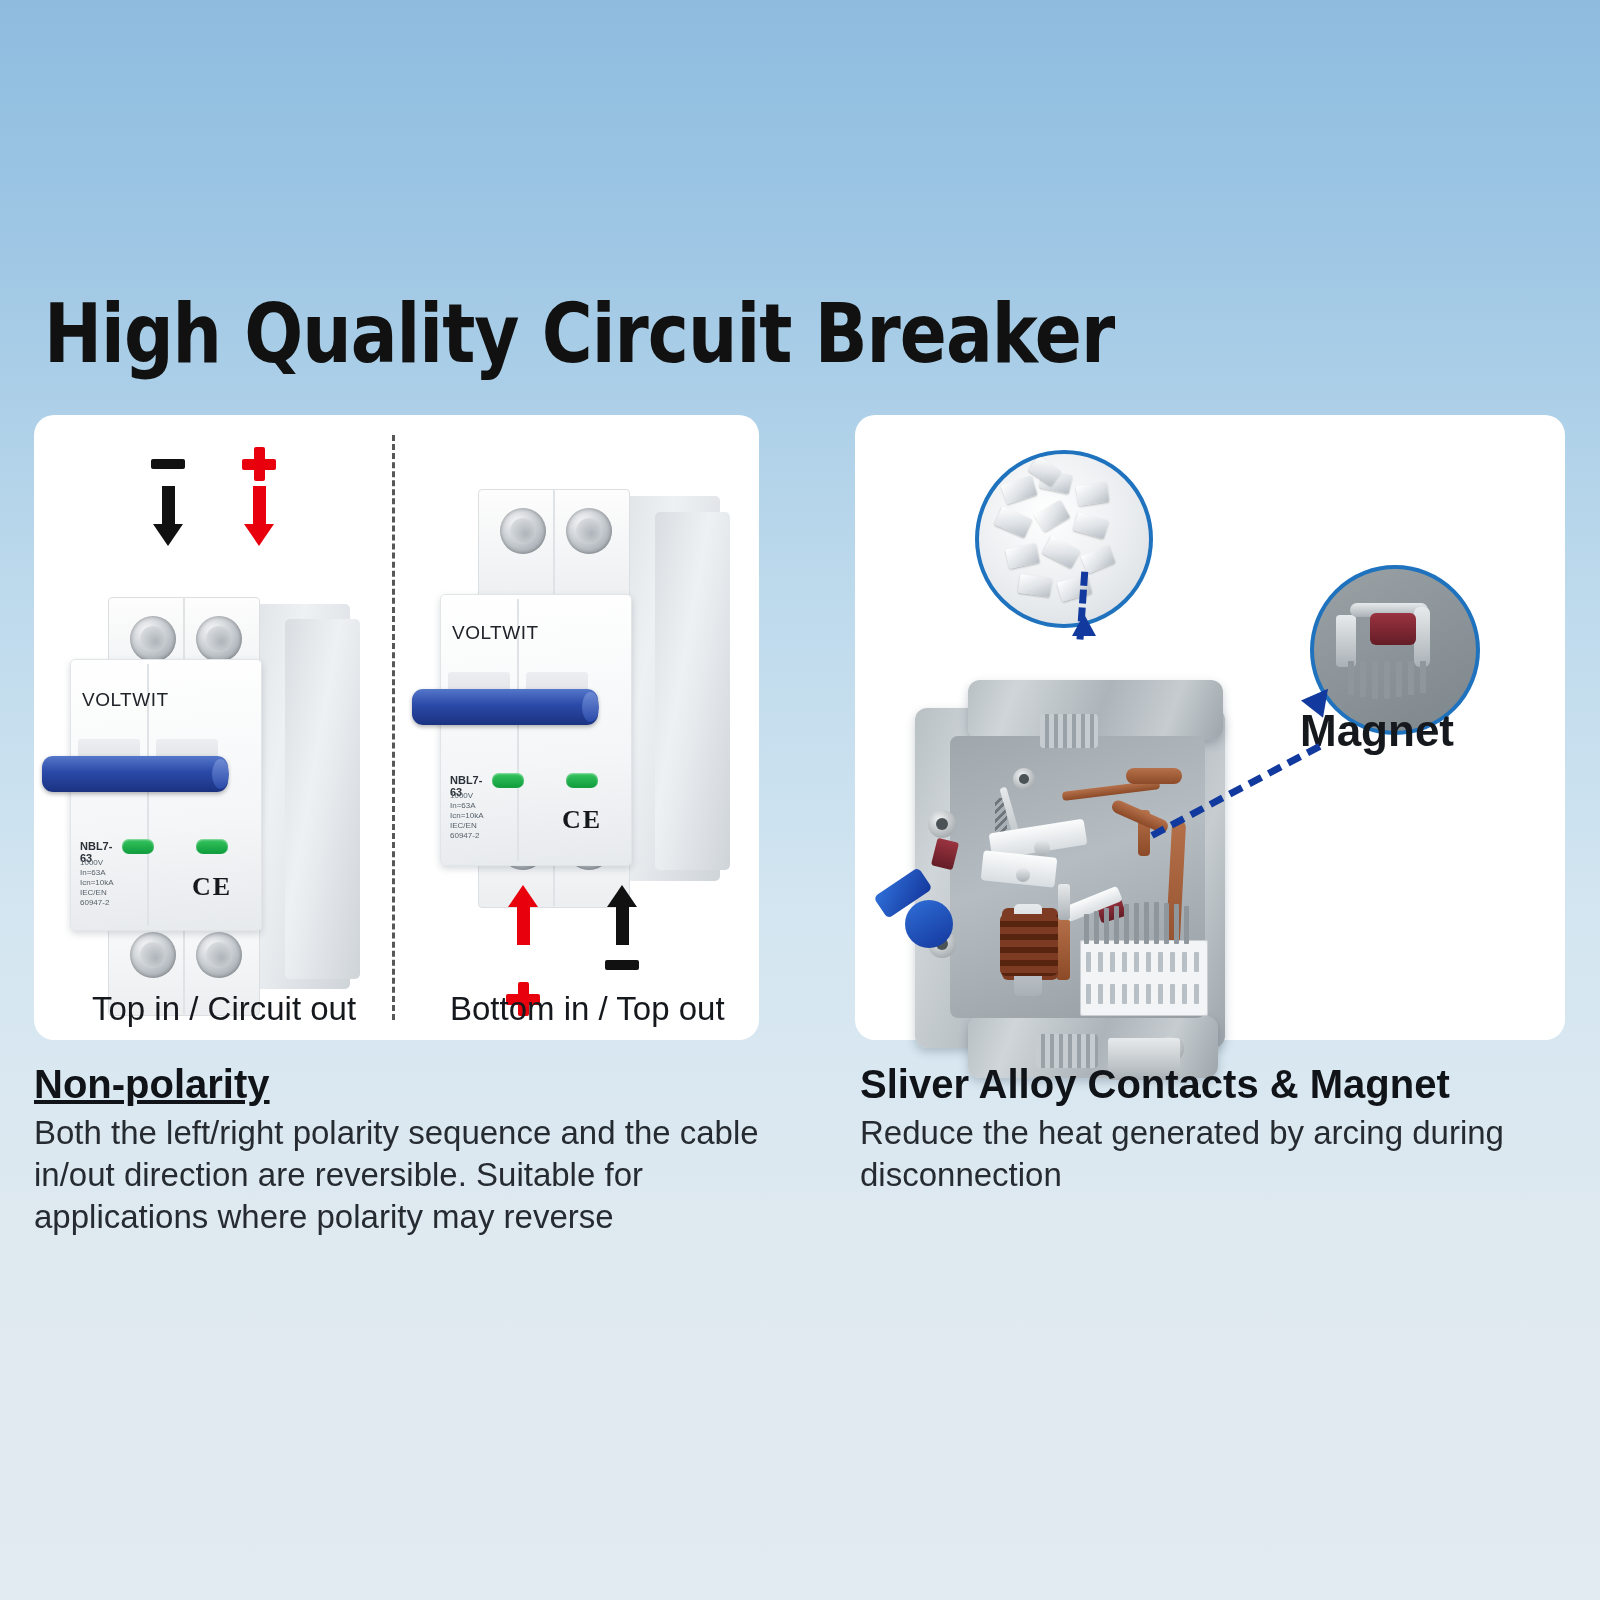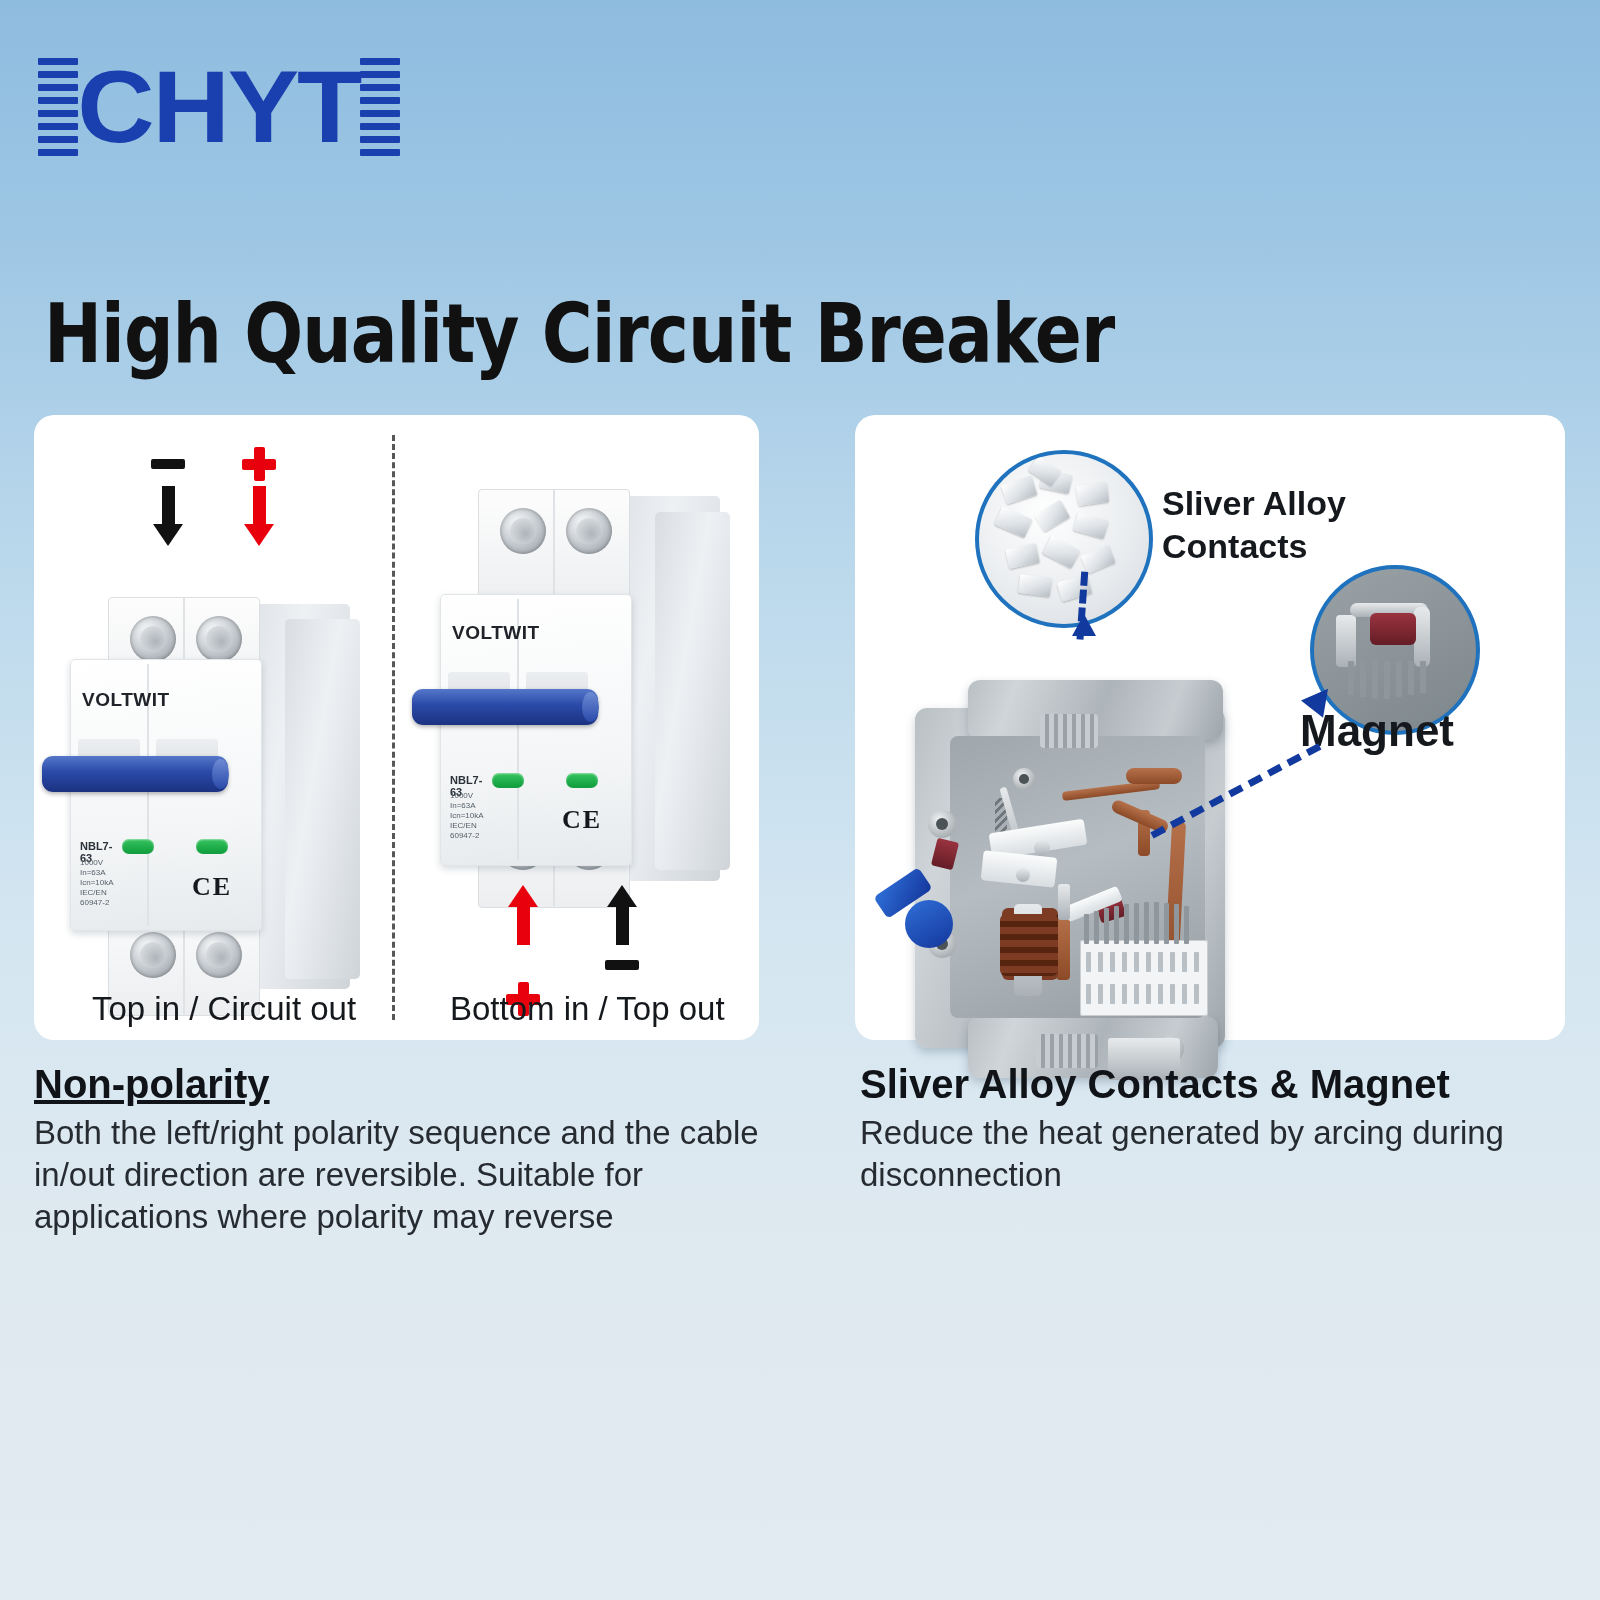--- a/index.html
+++ b/index.html
@@ -59,21 +59,21 @@
     border-radius:5px;}
   .bk-top,.bk-bot{position:absolute;background:linear-gradient(180deg,#fdfdfd,#eceef0);
     border:1px solid #dcdfe2;border-radius:4px;}
   .term{position:absolute;border-radius:50%;
     background:radial-gradient(circle at 38% 34%,#fbfbfc 0%,#c9ced3 45%,#8e959b 100%);
     box-shadow:inset 0 0 4px rgba(0,0,0,.35);}
   .term:after{content:"";position:absolute;left:22%;top:22%;width:56%;height:56%;border-radius:50%;
     background:radial-gradient(circle at 60% 60%,#aeb4ba,#e6e9eb);}
   .bk-body{position:absolute;background:linear-gradient(175deg,#ffffff,#f4f6f7 60%,#e7eaed);
     border:1px solid #e2e5e8;border-radius:5px;box-shadow:0 3px 7px rgba(40,60,80,.18);}
-  .bk-brand{position:absolute;font-weight:bold;color:#20242a;letter-spacing:.5px;}
+  .bk-brand{position:absolute;font-weight:normal;color:#20242a;letter-spacing:.5px;}
   .lever{position:absolute;background:linear-gradient(180deg,#5577c9 0%,#2a49a8 45%,#1b3280 100%);
     border-radius:11px;box-shadow:0 2px 4px rgba(0,0,0,.3);}
   .lever:after{content:"";position:absolute;right:-1px;top:8%;width:17px;height:84%;
     border-radius:50%;background:linear-gradient(180deg,#6d8ad4,#2b4baa);}
   .lev-slot{position:absolute;background:linear-gradient(180deg,#eceef1,#d6dade);border-radius:3px;}
   .greenled{position:absolute;border-radius:7px;
     background:linear-gradient(180deg,#35c45e,#0f9c3c);box-shadow:inset 0 1px 2px rgba(255,255,255,.5);}
   .spec{position:absolute;color:#555f68;line-height:1.25;white-space:pre-line;}
   .model{position:absolute;font-weight:bold;color:#2b3138;}
   .ce{position:absolute;font-weight:bold;color:#15181c;font-family:"Liberation Serif",serif;}
@@ -118,43 +118,20 @@
 
   
   .sec-title{position:absolute;font-weight:bold;color:#101317;font-size:40px;white-space:nowrap;}
   .sec-body{position:absolute;color:#262b31;font-size:33px;line-height:1.28;}
 </style>
 </head>
 <body>
 
 <div class="page">
 
-  <div class="logo">
-    <span class="bars left">
-      <i></i>
-        <i></i>
-        <i></i>
-        <i></i>
-        <i></i>
-        <i></i>
-        <i></i>
-        <i></i>
-    </span>
-    <span class="logotype">CHYT</span>
-    <span class="bars right">
-      <i></i>
-        <i></i>
-        <i></i>
-        <i></i>
-        <i></i>
-        <i></i>
-        <i></i>
-        <i></i>
-    </span>
-  </div>
 
   <div class="headline">High Quality Circuit Breaker</div>
 
   <div class="card" id="card-left"></div>
   <div class="divider"></div>
 
   <div class="sym minus" style="left:151px;top:459px;"></div>
   <div class="arrow down" style="left:153px;top:486px;">
     <div class="shaft"></div>
       <div class="head"></div>
@@ -341,24 +318,20 @@
     <div class="redbit" style="left:56px;top:44px;width:46px;height:32px;border-radius:6px;"></div>
     <div class="arcfin" style="left:34px;top:92px;width:6px;height:34px;"></div>
     <div class="arcfin" style="left:46px;top:92px;width:6px;height:36px;"></div>
     <div class="arcfin" style="left:58px;top:92px;width:6px;height:38px;"></div>
     <div class="arcfin" style="left:70px;top:92px;width:6px;height:38px;"></div>
     <div class="arcfin" style="left:82px;top:92px;width:6px;height:36px;"></div>
     <div class="arcfin" style="left:94px;top:92px;width:6px;height:34px;"></div>
     <div class="arcfin" style="left:106px;top:92px;width:6px;height:32px;"></div>
   </div>
 
-  <div class="callout" style="left:1162px;top:482px;font-size:34px;line-height:1.25;">
-    <div>Sliver Alloy</div>
-    <div>Contacts</div>
-  </div>
   <div class="callout" style="left:1300px;top:706px;font-size:44px;">Magnet</div>
 
   <div class="dashline" style="left:1080px;top:636px;width:68px;transform:rotate(-86deg);"></div>
   <div class="arrowhead" style="left:1072px;top:614px;border-left:12px solid transparent;
        border-right:12px solid transparent;border-bottom:22px solid #123a9e;"></div>
 
   <div class="dashline" style="left:1152px;top:832px;width:190px;transform:rotate(-28deg);"></div>
   <div class="arrowhead" style="left:1306px;top:686px;border-left:14px solid transparent;
        border-right:14px solid transparent;border-bottom:26px solid #123a9e;transform:rotate(38deg);"></div>
 

